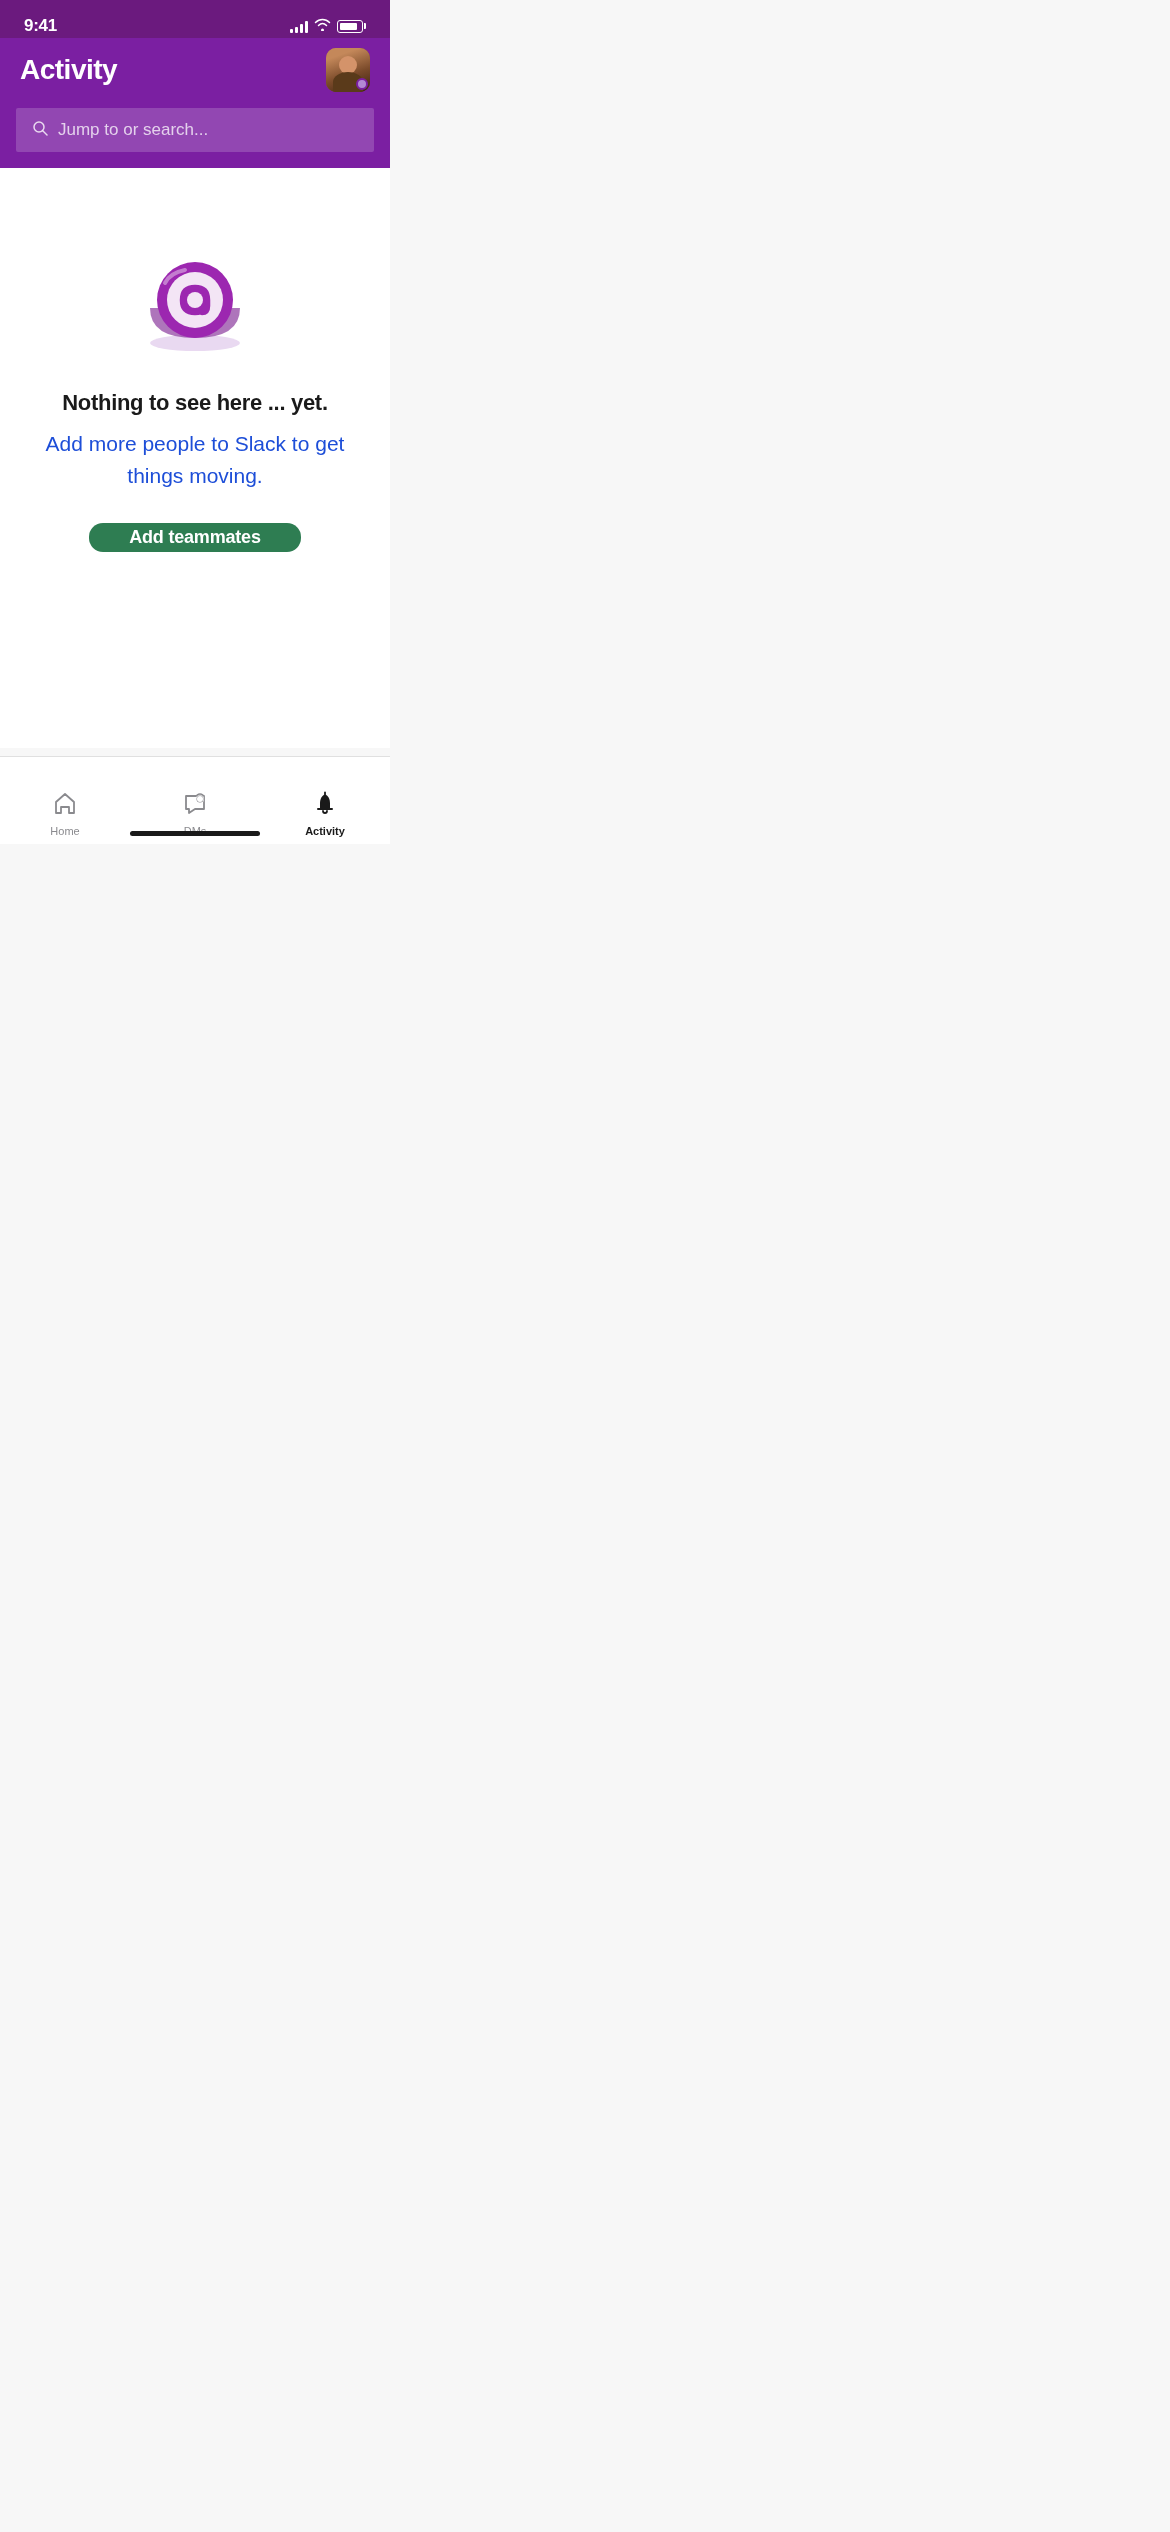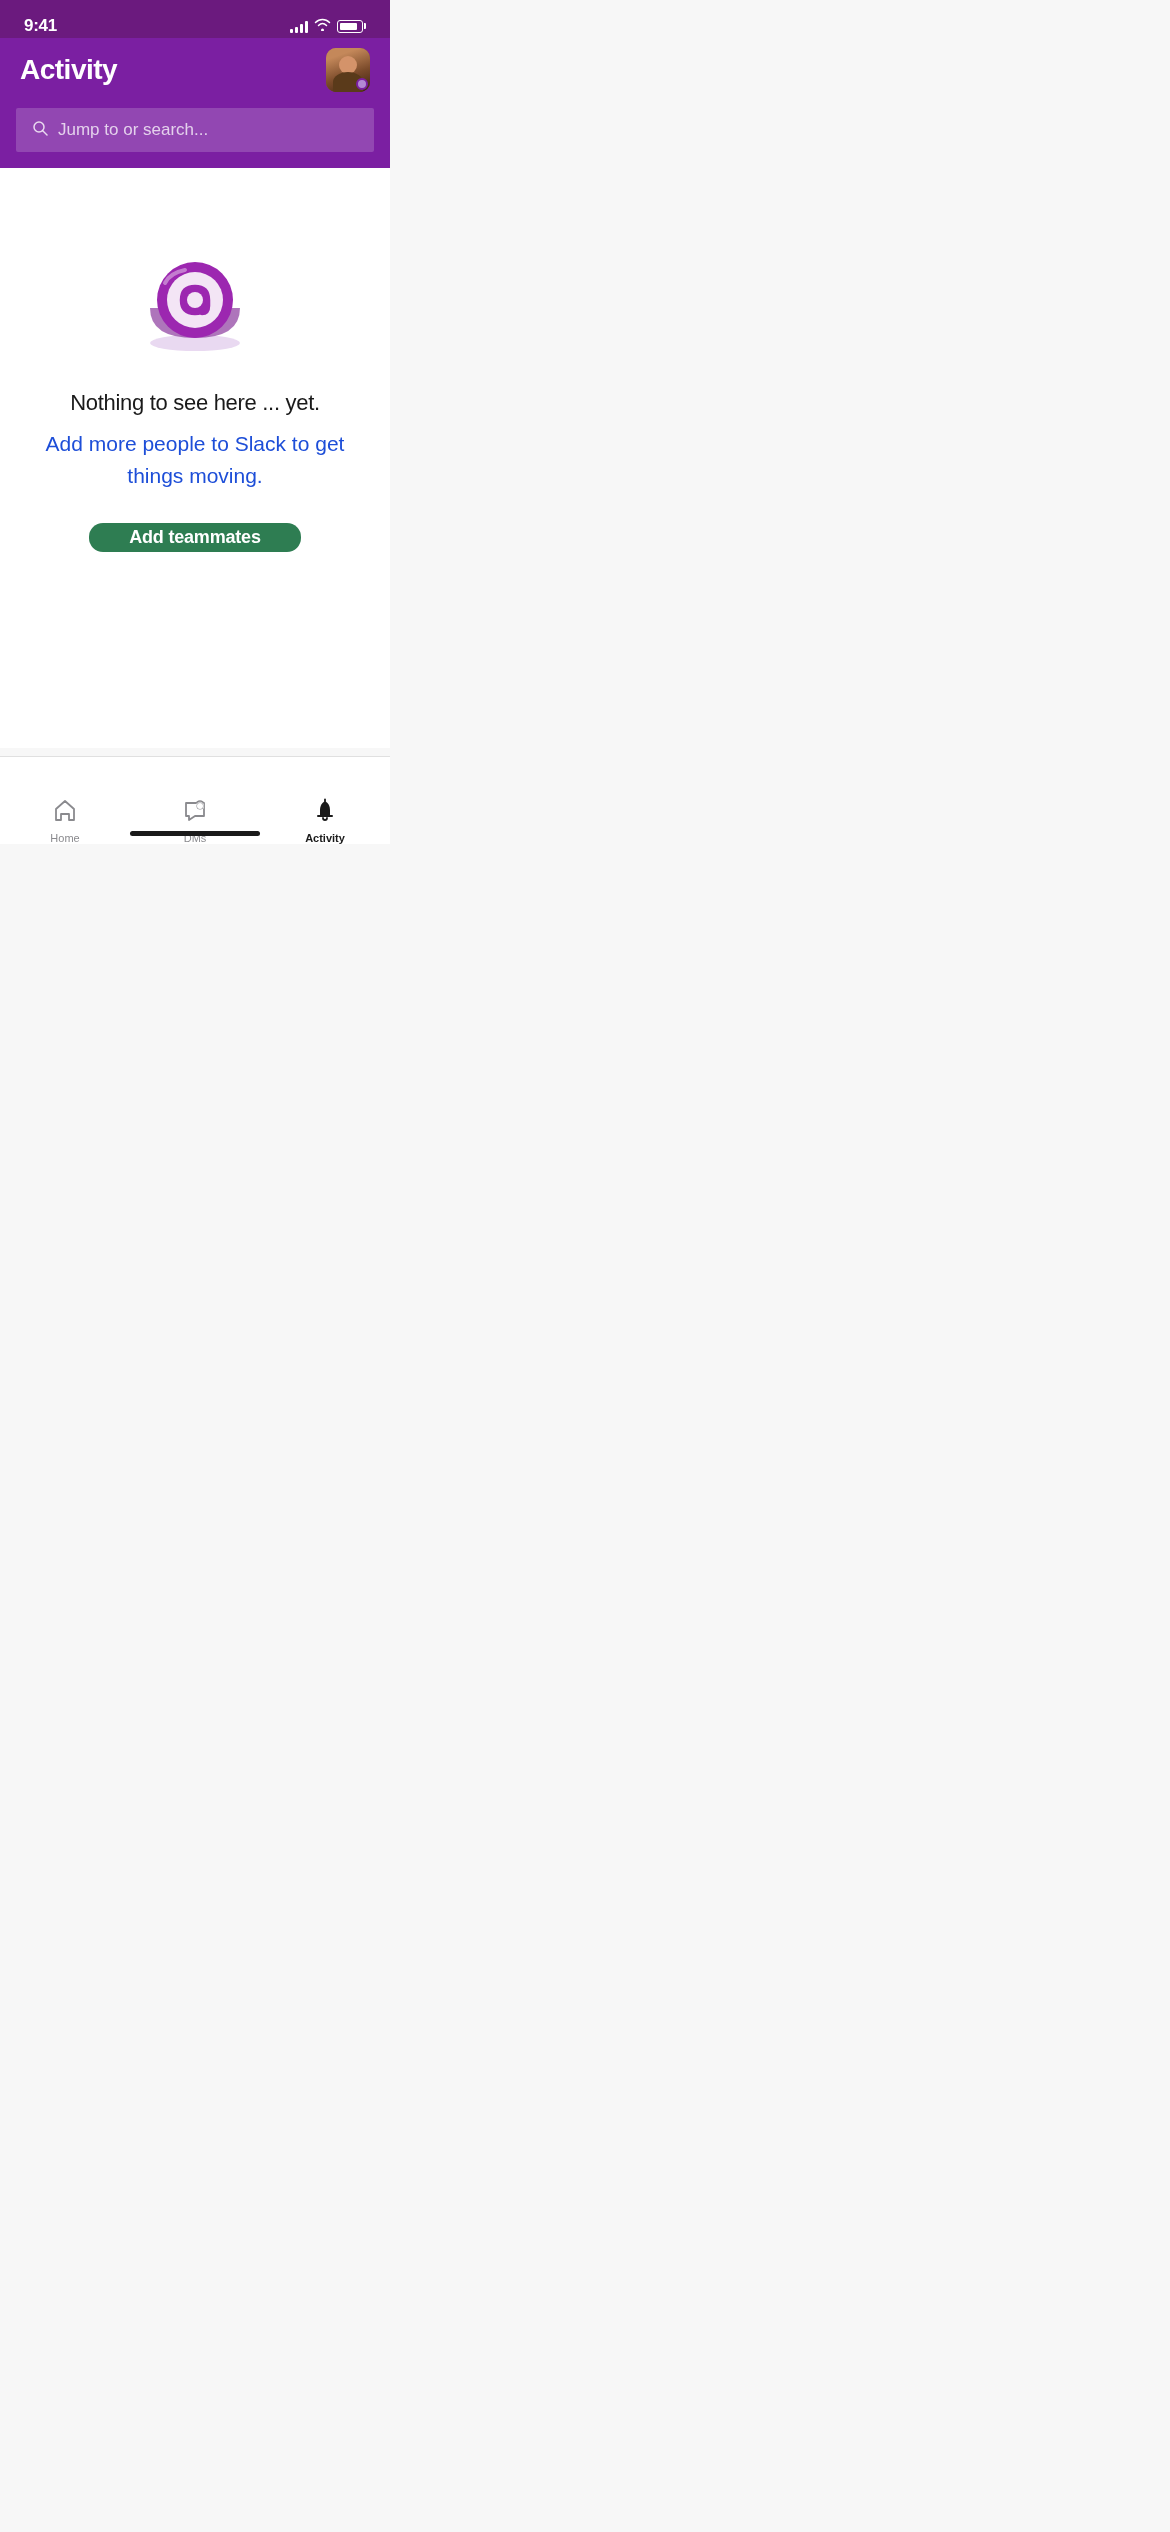--- a/index.html
+++ b/index.html
@@ -183,21 +183,21 @@
     }
 
     
     .at-icon-wrapper {
       margin-bottom: 28px;
     }
 
     
     .empty-title {
       font-size: 22px;
-      font-weight: 400;
+      font-weight: 700;
       color: #1a1a1a;
       text-align: left;
       margin-bottom: 12px;
       letter-spacing: -0.3px;
     }
     .empty-subtitle {
       font-size: 21px;
       font-weight: 400;
       color: #1d4ed8;
       text-align: center;
@@ -222,21 +222,21 @@
     
     .tab-bar {
       position: absolute;
       bottom: 0;
       left: 0;
       right: 0;
       background: white;
       border-top: 1px solid #e0e0e0;
       height: 88px;
       display: flex;
-      align-items: flex-end;
+      align-items: center;
       padding-top: 26px;
     }
     .tab-item {
       flex: 1;
       display: flex;
       flex-direction: column;
       align-items: center;
       gap: 4px;
       cursor: pointer;
     }

